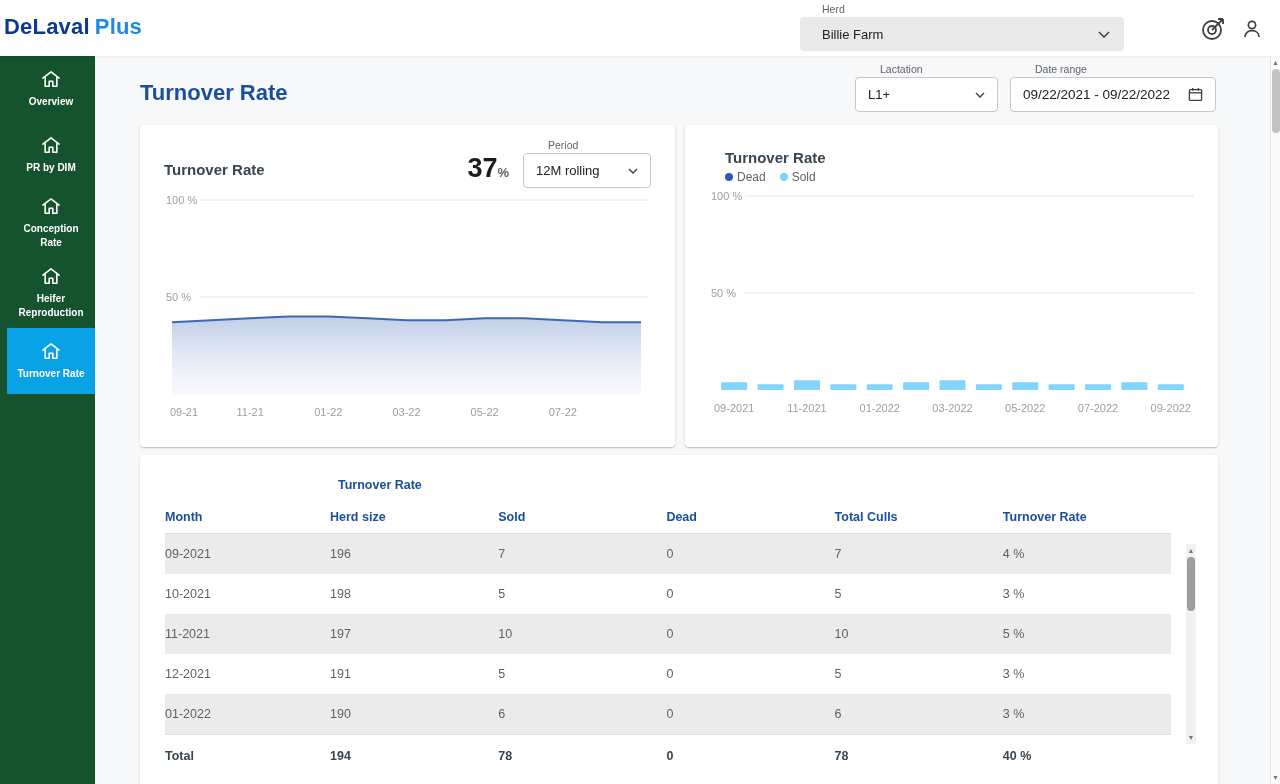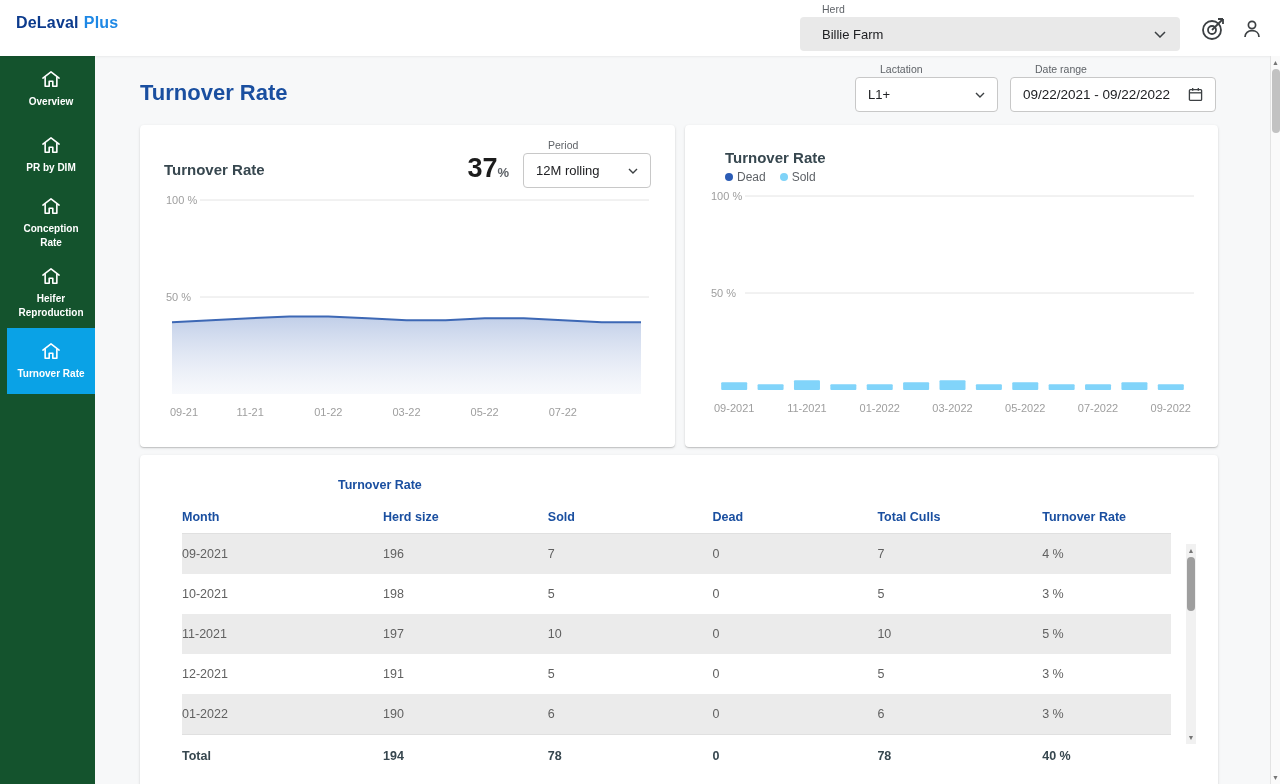--- a/index.html
+++ b/index.html
@@ -2,24 +2,24 @@
 <html><head>
 <meta charset="utf-8">
 <style>
   * { box-sizing: border-box; margin: 0; padding: 0; }
   html,body { width:1280px; height:784px; overflow:hidden; background:#fff;
     font-family:"Liberation Sans", sans-serif; }
 
   
   .topbar { position:absolute; top:0; left:0; width:1280px; height:56px; background:#fff; z-index:20;
     box-shadow:0 1px 2px rgba(0,0,0,.06); }
-  .logo { position:absolute; left:16px; top:14px; font-size:16px; font-weight:bold; letter-spacing:.2px; }
+  .logo { position:absolute; left:4px; top:14px; font-size:22px; font-weight:bold; letter-spacing:.2px; }
   .logo .p1 { color:#0C3B8D; }
   .logo .p2 { color:#1E88E5; margin-left:5px; }
-  .herd-group { position:absolute; left:800px; top:3px; width:380px; }
+  .herd-group { position:absolute; left:800px; top:3px; width:324px; }
   .herd-label { margin-left:22px; font-size:10.5px; color:#5F6368; }
   .herd-select { margin-top:2px; height:34px; background:#E9E9E9; border-radius:4px; display:flex;
     align-items:center; padding:0 14px 0 22px; font-size:13px; color:#202124; cursor:pointer;gap:16px; }
   .herd-select .grow { flex:1; }
   .tb-icon { position:absolute; top:15px; width:28px; height:28px; display:flex; align-items:center;
     justify-content:center; cursor:pointer; }
   .tb-icon.target { left:1199px; }
   .tb-icon.account { left:1238px; }
 
   
@@ -61,21 +61,21 @@
   .chart-wrap { margin:2px 24px 0; position:relative; }
   svg text { font-family:"Liberation Sans", sans-serif; }
 
   .cb-title { padding:24px 24px 0 40px; font-size:15px; font-weight:bold; color:#37474F; }
   .legend { display:flex; gap:14px; padding:4px 24px 0 40px; }
   .legend-item { display:flex; align-items:center; gap:4px; font-size:12px; color:#5F6368; }
   .dot { width:8px; height:8px; border-radius:50%; }
 
   .tbl-title { padding:23px 0 0 198px; font-size:12.5px; font-weight:bold; color:#1A4FA0; }
   .tbl-row { display:grid; grid-template-columns:165px repeat(5, 1fr); align-items:center;
-    margin:0 47px 0 42px;gap:36px; }
+    margin:0 47px 0 25px; }
   .tbl-head { height:33px; margin-top:9px; color:#1A4FA0; font-weight:bold; font-size:12.5px;
     border-bottom:1px solid #E0E0E0; }
   .tbl-body-row { height:40px; font-size:12.5px; color:#616161; }
   .tbl-body-row.odd { background:#EBEBEB; }
   .tbl-total { height:42px; font-size:12.5px; font-weight:bold; color:#37474F; border-top:1px solid #E0E0E0; }
 
   
   .page-scroll { position:absolute; right:0; top:56px; width:10px; height:728px; background:#FAFAFA;
     border-left:1px solid #E3E3E3; display:flex; flex-direction:column; align-items:center; z-index:30; }
   .scroll-arrow { height:13px; font-size:7px; color:#757575; display:flex; align-items:center;

